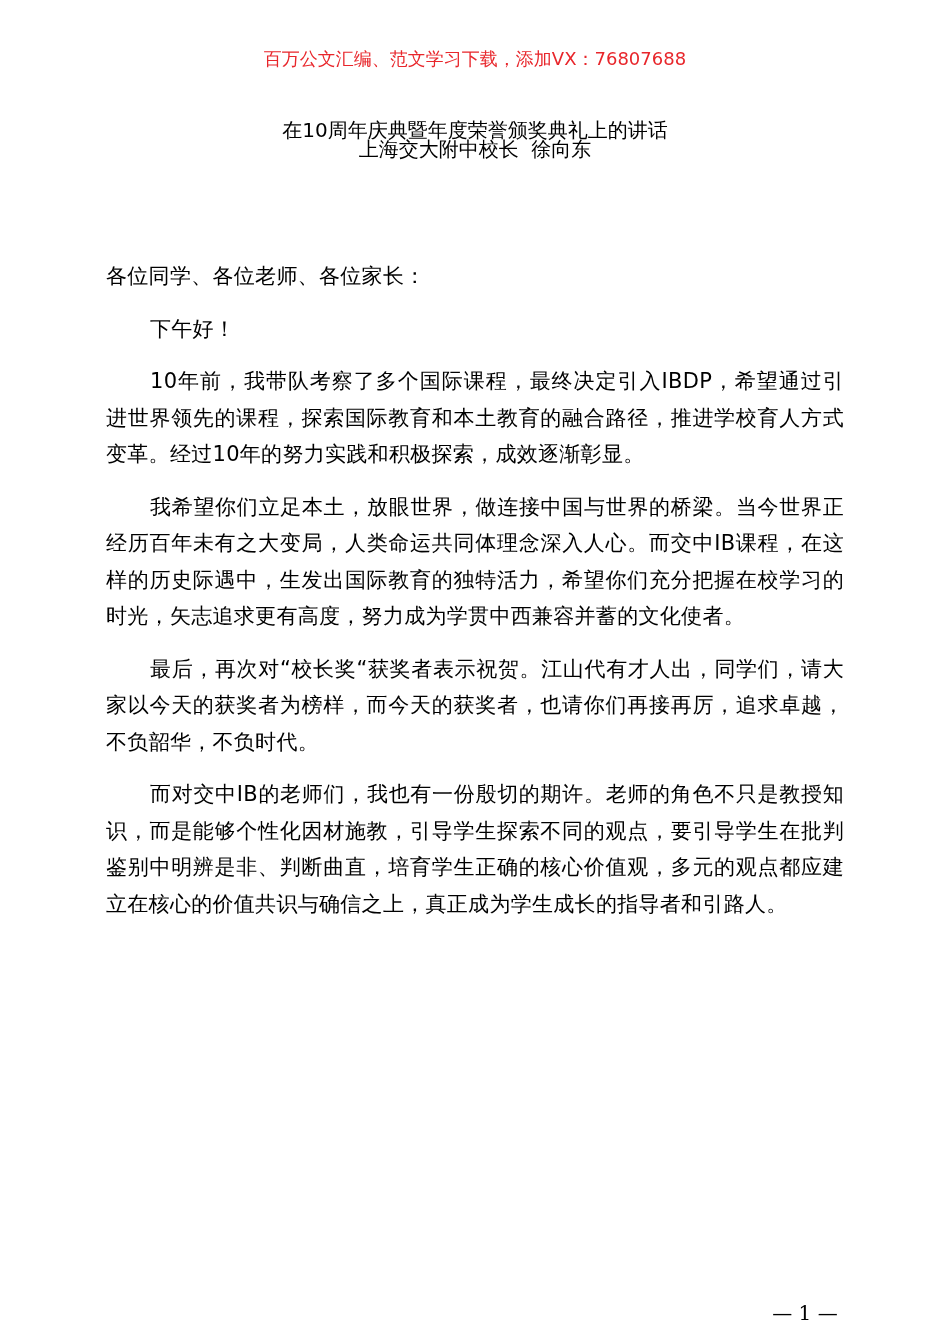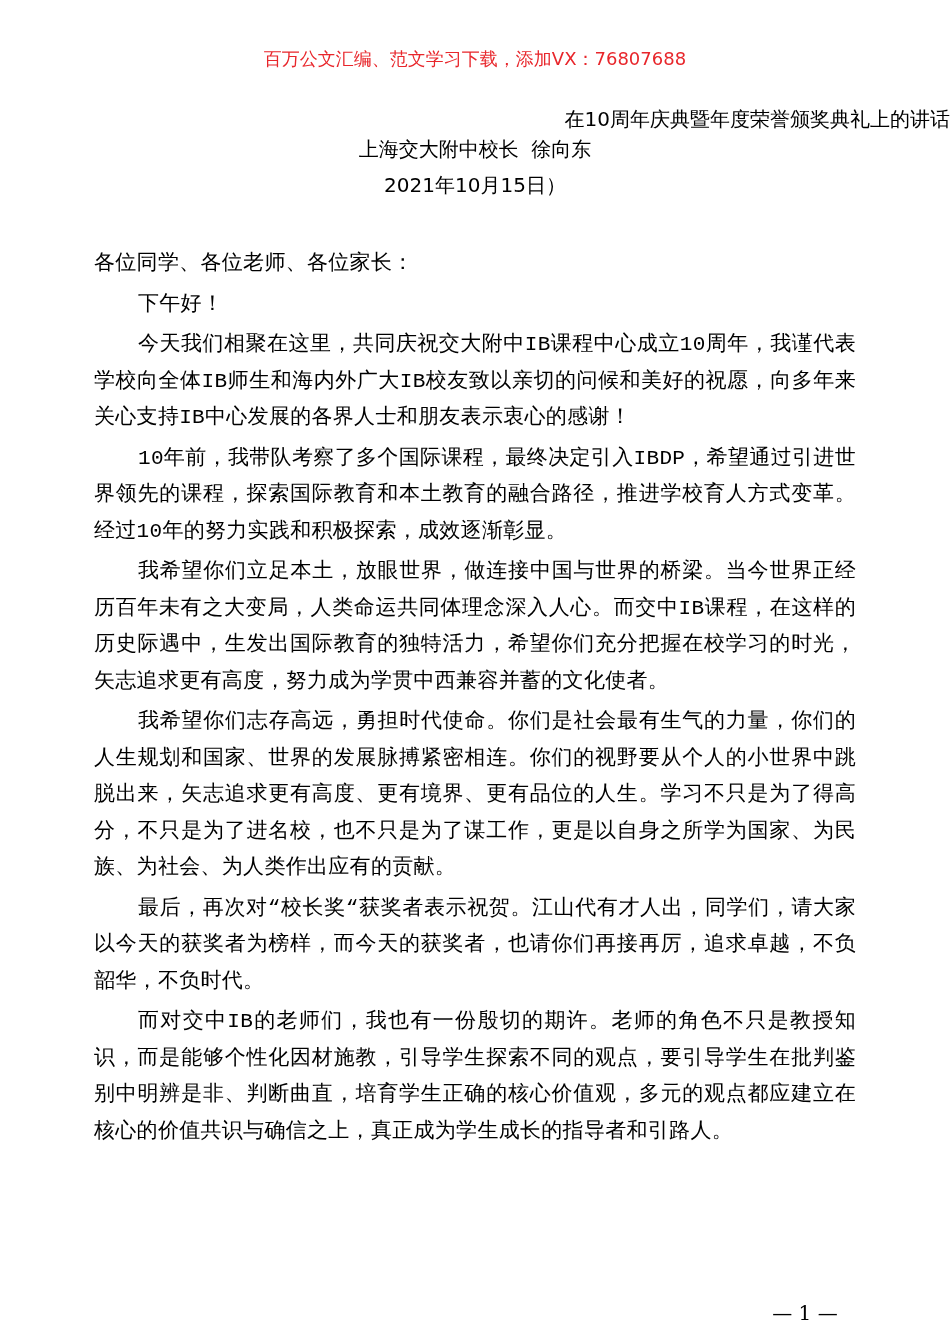--- a/index.html
+++ b/index.html
@@ -34,39 +34,38 @@
     }
     .header-line {
       position: absolute;
       left: 0;
       width: 950px;
       text-align: center;
       font-size: 20px;
       line-height: 28px;
       color: #000;
     }
-    .title { top: 105px; text-align: right; }
+    .title { top: 116px; }
     .author { top: 135px; }
     .date { top: 171px; }
 
     .body-text {
       position: absolute;
       left: 90px;
       top: 242px;
       width: 770px;
       font-size: 21px;
       line-height: 36.5px;
       text-align: justify;
       text-justify: inter-character;
       letter-spacing: 0.3px;
     }
     .body-text p {
-      margin: 4px;
+      margin: 16px;
       padding: 0;
-      font-family: Liberation Mono, monospace;
     }
     .body-text p.indent {
       text-indent: 44px;
     }
     .page-number {
       position: absolute;
       top: 1300px;
       left: 760px;
       width: 90px;
       text-align: center;
@@ -79,28 +78,25 @@
   </style>
 </head>
 <body>
 
 <div class="page">
 
   <div class="watermark">百万公文汇编、范文学习下载，添加VX：76807688</div>
 
   <div class="header-line title">在10周年庆典暨年度荣誉颁奖典礼上的讲话</div>
   <div class="header-line author" style="white-space:pre;">上海交大附中校长  徐向东</div>
-  <div class="header-line date">2021年10月15日）</div>
 
   <div class="body-text">
     <p>各位同学、各位老师、各位家长：</p>
     <p class="indent">下午好！</p>
-    <p class="indent">今天我们相聚在这里，共同庆祝交大附中IB课程中心成立10周年，我谨代表学校向全体IB师生和海内外广大IB校友致以亲切的问候和美好的祝愿，向多年来关心支持IB中心发展的各界人士和朋友表示衷心的感谢！</p>
     <p class="indent">10年前，我带队考察了多个国际课程，最终决定引入IBDP，希望通过引进世界领先的课程，探索国际教育和本土教育的融合路径，推进学校育人方式变革。经过10年的努力实践和积极探索，成效逐渐彰显。</p>
     <p class="indent">我希望你们立足本土，放眼世界，做连接中国与世界的桥梁。当今世界正经历百年未有之大变局，人类命运共同体理念深入人心。而交中IB课程，在这样的历史际遇中，生发出国际教育的独特活力，希望你们充分把握在校学习的时光，矢志追求更有高度，努力成为学贯中西兼容并蓄的文化使者。</p>
-    <p class="indent">我希望你们志存高远，勇担时代使命。你们是社会最有生气的力量，你们的人生规划和国家、世界的发展脉搏紧密相连。你们的视野要从个人的小世界中跳脱出来，矢志追求更有高度、更有境界、更有品位的人生。学习不只是为了得高分，不只是为了进名校，也不只是为了谋工作，更是以自身之所学为国家、为民族、为社会、为人类作出应有的贡献。</p>
     <p class="indent">最后，再次对“校长奖“获奖者表示祝贺。江山代有才人出，同学们，请大家以今天的获奖者为榜样，而今天的获奖者，也请你们再接再厉，追求卓越，不负韶华，不负时代。</p>
     <p class="indent">而对交中IB的老师们，我也有一份殷切的期许。老师的角色不只是教授知识，而是能够个性化因材施教，引导学生探索不同的观点，要引导学生在批判鉴别中明辨是非、判断曲直，培育学生正确的核心价值观，多元的观点都应建立在核心的价值共识与确信之上，真正成为学生成长的指导者和引路人。</p>
   </div>
 
   <div class="page-number">— 1 —</div>
 
 </div>
 
 </body></html>

